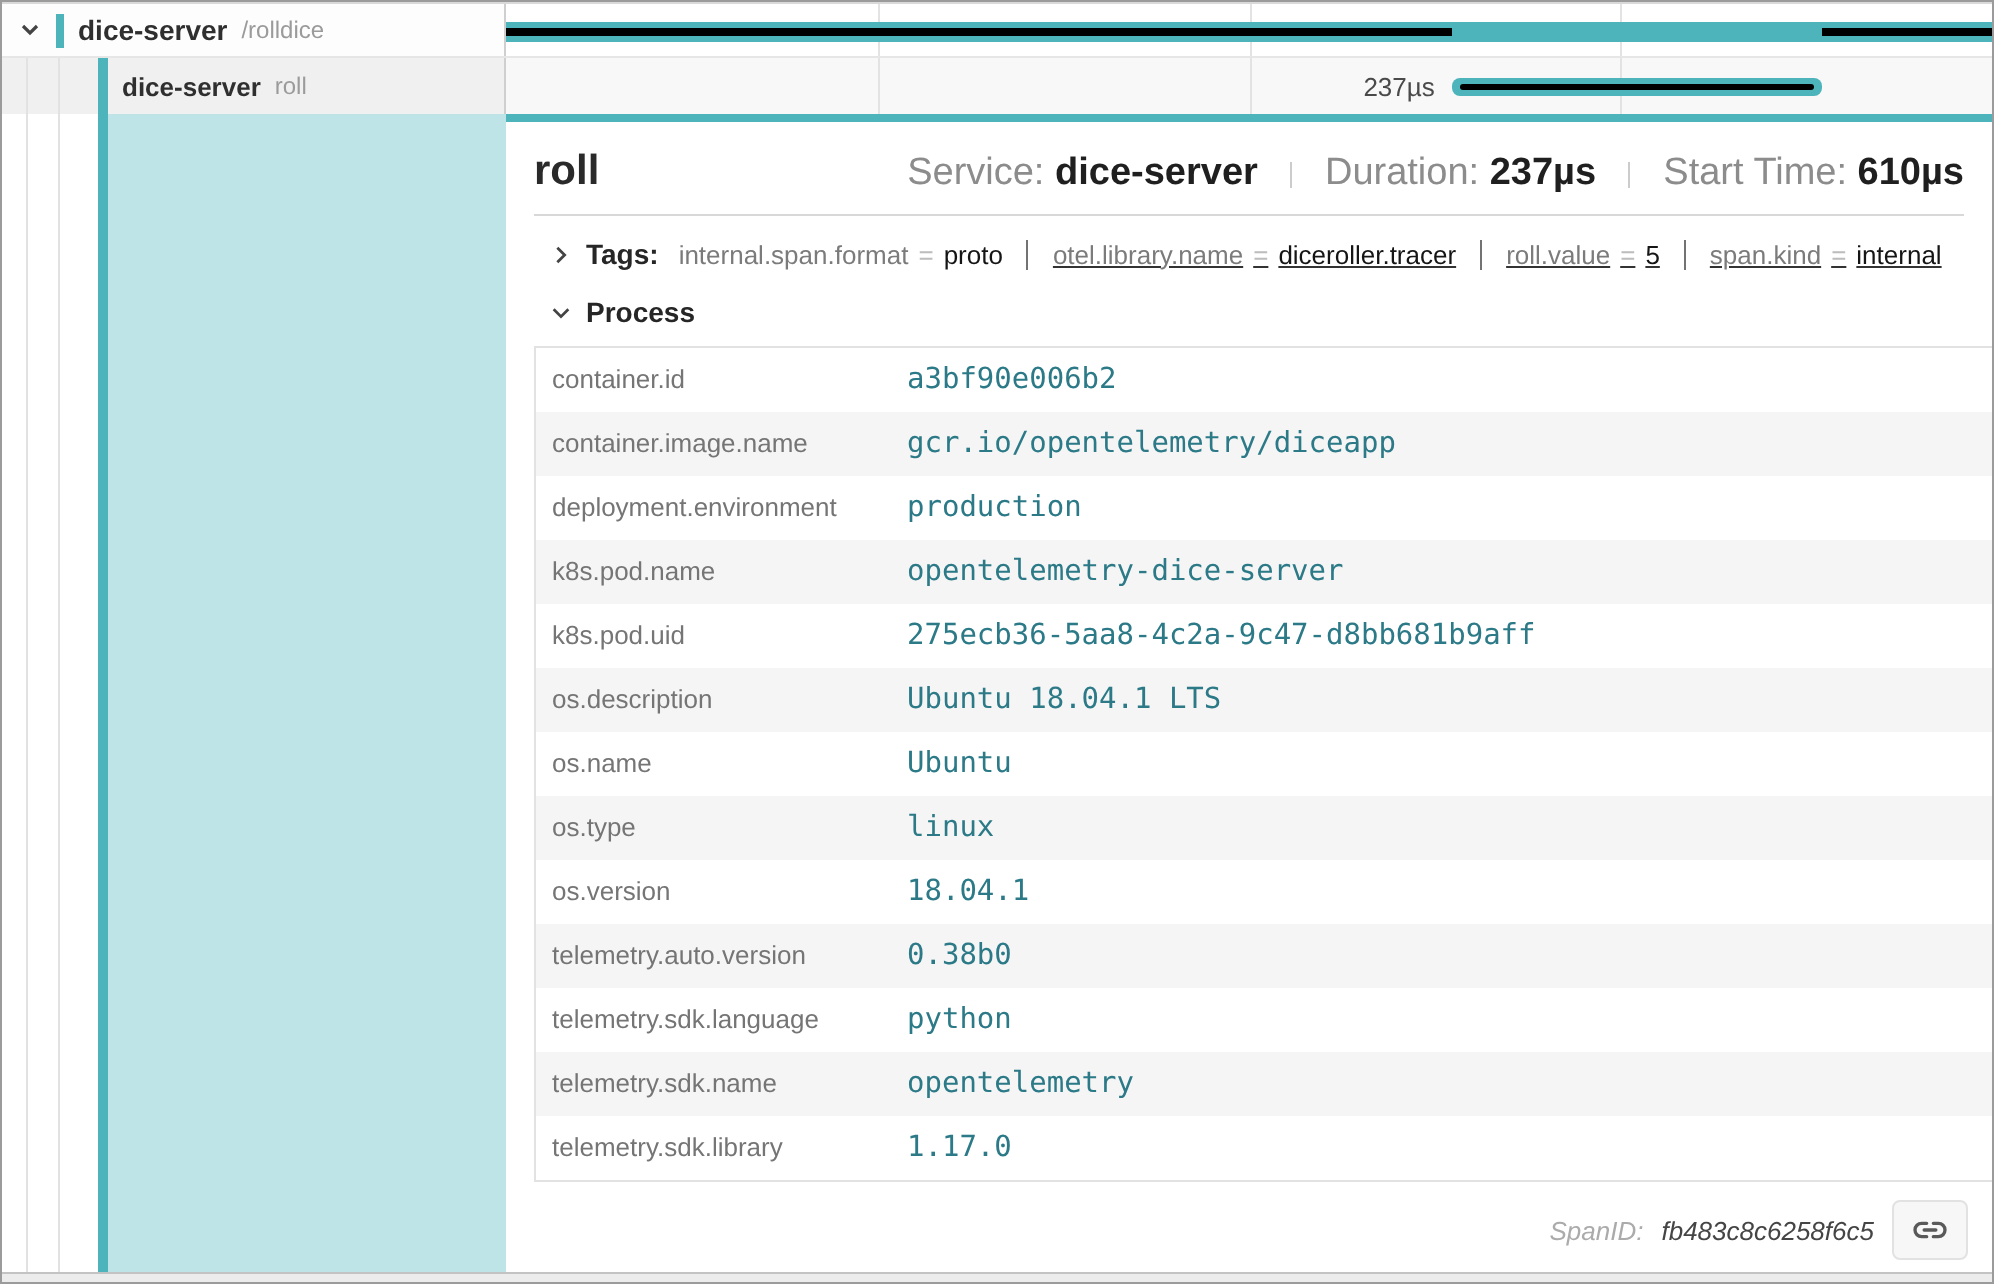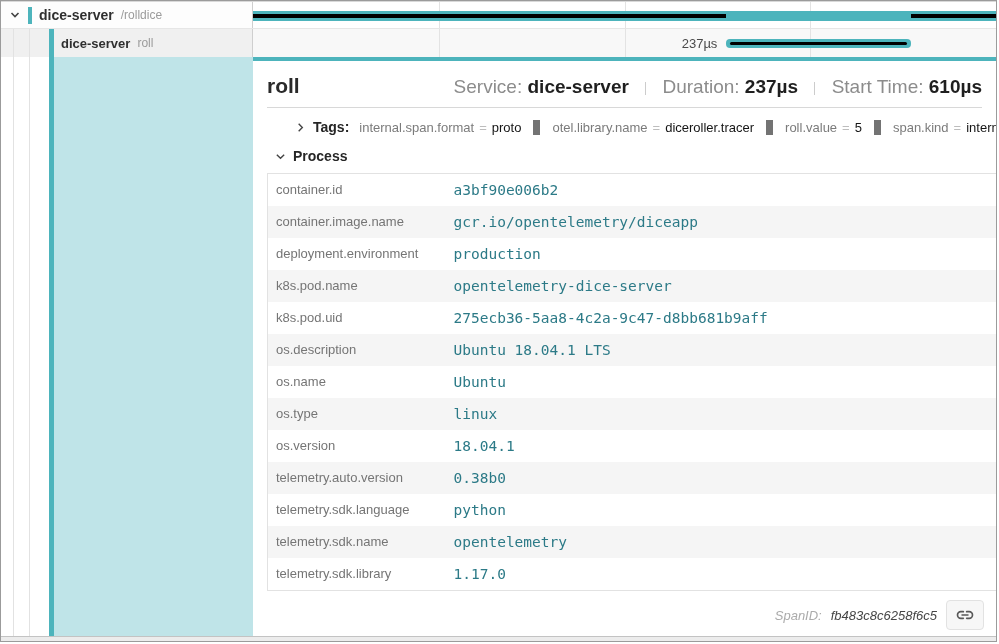--- a/index.html
+++ b/index.html
@@ -46,26 +46,26 @@
   .teal-fill{position:absolute;left:53px;right:0;top:0;bottom:0;background:var(--accent-teal-light);}
 
   .detail{position:relative;flex:1;background:#fff;border-top:4px solid var(--accent-teal);overflow:hidden;}
   .dheader{display:flex;justify-content:space-between;align-items:baseline;padding:13px 14px 0 14px;}
   .dheader h1{margin:0;font-size:21px;font-weight:600;color:#2a2a2a;}
   .meta{font-size:19px;color:#8c8c8c;white-space:nowrap;}
   .meta b{color:#1f1f1f;}
   .meta .sep{display:inline-block;width:1px;height:13px;background:#ccc;margin:0 11px;vertical-align:-2px;}
   .divider{border-bottom:1px solid #d8d8d8;margin:9px 14px 0 14px;}
 
-  .tags-row{padding:11px 14px 0 14px;font-size:13px;display:flex;align-items:center;white-space:nowrap;overflow:hidden;margin-left:20px;}
+  .tags-row{padding:11px 14px 0 14px;font-size:13px;display:flex;align-items:center;white-space:nowrap;overflow:hidden;}
   .sect-label{font-size:14px;font-weight:bold;color:#262626;margin:0 10px 0 7px;}
   .tag-item .tk{color:#7b7b7b;}
   .tag-item .te{color:#bdbdbd;margin:0 5px;}
   .tag-item .tv{color:#151515;}
-  .tag-item + .tag-item{border-left:7px solid #737373;margin-left:12px;padding-left:12px;}
+  .tag-item + .tag-item{border-left:1px solid #737373;margin-left:12px;padding-left:12px;text-decoration:underline;}
 
   .proc-row{padding:13px 14px 9px 14px;display:flex;align-items:center;}
   .proc-row .sect-label{margin:0 0 0 7px;}
 
   table.kv{border-collapse:collapse;width:782px;margin:0 10px 0 14px;border:1px solid #e2e2e2;font-size:13px;table-layout:fixed;}
   table.kv td{padding:8px 8px;line-height:16px;overflow:hidden;white-space:nowrap;}
   table.kv td.k{width:178px;color:#757575;}
   table.kv td.v{font-family:"DejaVu Sans Mono",monospace;font-size:14.5px;color:var(--value-teal);}
   table.kv tr:nth-child(even){background:#f5f5f5;}
 

